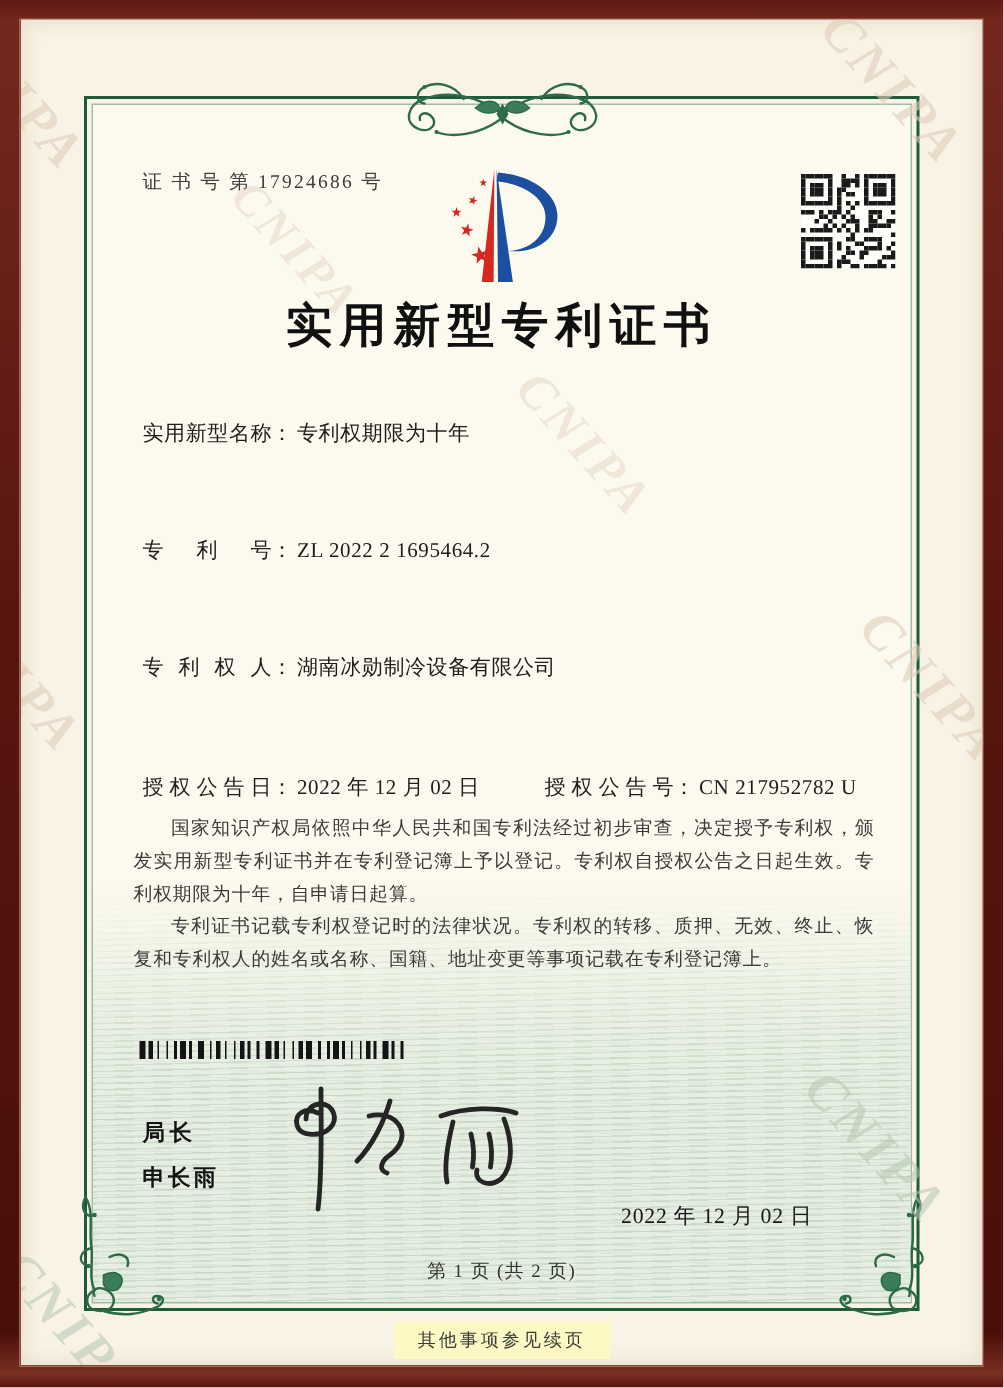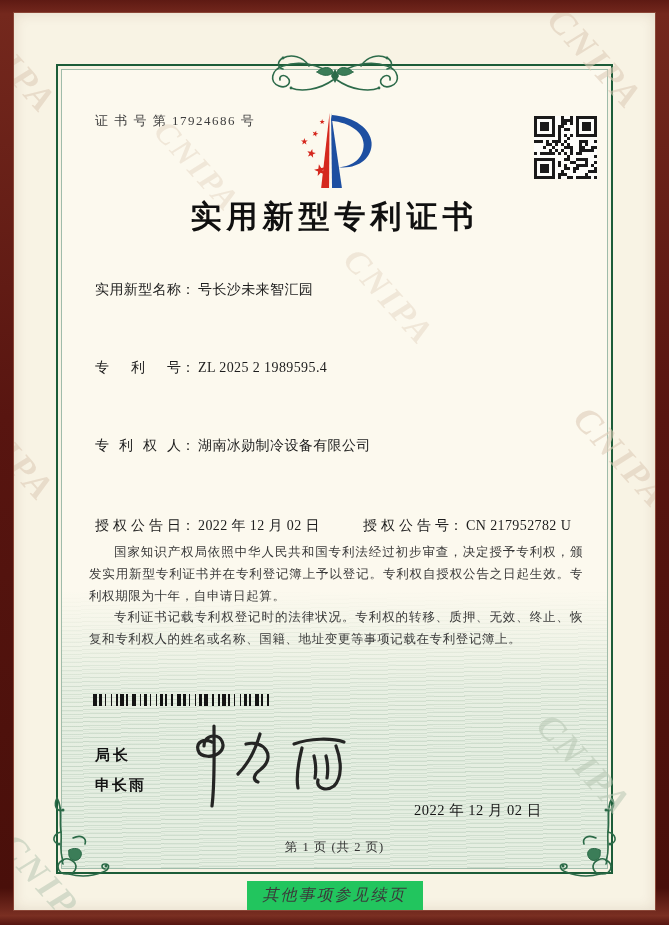--- a/index.html
+++ b/index.html
@@ -44,22 +44,22 @@
   .barcode{position:absolute;left:31px;top:624px;height:12px;}
   .barcode i{position:absolute;top:0;bottom:0;background:#141414;}
   .signer-title{position:absolute;left:33px;top:676px;font-size:15px;font-weight:600;color:#141414;letter-spacing:3px;}
   .signer-name{position:absolute;left:33px;top:706px;font-size:15px;font-weight:600;color:#141414;letter-spacing:2px;}
   .sig{position:absolute;left:112px;top:650px;}
   .issue-date{position:absolute;left:352px;top:731px;font-size:14.5px;color:#161616;letter-spacing:.5px;}
   .pageinfo{position:absolute;left:0;right:0;top:769px;text-align:center;font-size:12.5px;color:#333;letter-spacing:1px;}
   .orn-top{position:absolute;left:50%;top:-22px;transform:translateX(-50%);}
   .orn-bl{position:absolute;left:-13px;bottom:-12px;}
   .orn-br{position:absolute;right:-13px;bottom:-12px;transform:scaleX(-1);}
-  .footnote{position:absolute;left:50%;top:868px;transform:translateX(-50%);background:#22c55e;
-    padding:4px 16px;font-size:16px;color:#3a3a3a;letter-spacing:2px;z-index:3;font-style:italic;}
+  .footnote{position:absolute;left:50%;top:868px;transform:translateX(-50%);background:#fef9c3;
+    padding:4px 16px;font-size:12px;color:#3a3a3a;letter-spacing:2px;z-index:3;}
   svg{display:block;}
 </style>
 </head>
 <body>
 
 <div class="frame">
   <div class="inner">
 
     <span class="wm" style="left:-30px;top:-10px;">CNIPA</span>
     <span class="wm" style="left:556px;top:-14px;">CNIPA</span>
@@ -342,24 +342,24 @@
           <rect x="45" y="60" width="3" height="3" fill="#1a1a1a"></rect>
           <rect x="48" y="60" width="3" height="3" fill="#1a1a1a"></rect>
           <rect x="51" y="60" width="3" height="3" fill="#1a1a1a"></rect>
           <rect x="54" y="60" width="3" height="3" fill="#1a1a1a"></rect>
           <rect x="60" y="60" width="3" height="3" fill="#1a1a1a"></rect>
         </svg>
 
       <div class="title">实用新型专利证书</div>
 
       <div class="frow" style="top:210px">
-        <span class="flabel">实用新型名称</span><span class="fcolon">：</span><span class="fvalue">号长沙未来智汇园</span>
+        <span class="flabel">实用新型名称</span><span class="fcolon">：</span><span class="fvalue">专利权期限为十年</span>
       </div>
       <div class="frow" style="top:288px">
-        <span class="flabel">专利号</span><span class="fcolon">：</span><span class="fvalue">ZL 2025 2 1989595.4</span>
+        <span class="flabel">专利号</span><span class="fcolon">：</span><span class="fvalue">ZL 2022 2 1695464.2</span>
       </div>
       <div class="frow" style="top:366px">
         <span class="flabel">专利权人</span><span class="fcolon">：</span><span class="fvalue">湖南冰勋制冷设备有限公司</span>
       </div>
       <div class="frow" style="top:446px">
         <span class="flabel">授权公告日</span><span class="fcolon">：</span><span class="fvalue">2022 年 12 月 02 日</span>
         <span class="grp2">
           <span class="flabel">授权公告号</span><span class="fcolon">：</span><span class="fvalue">CN 217952782 U</span>
         </span>
       </div>

